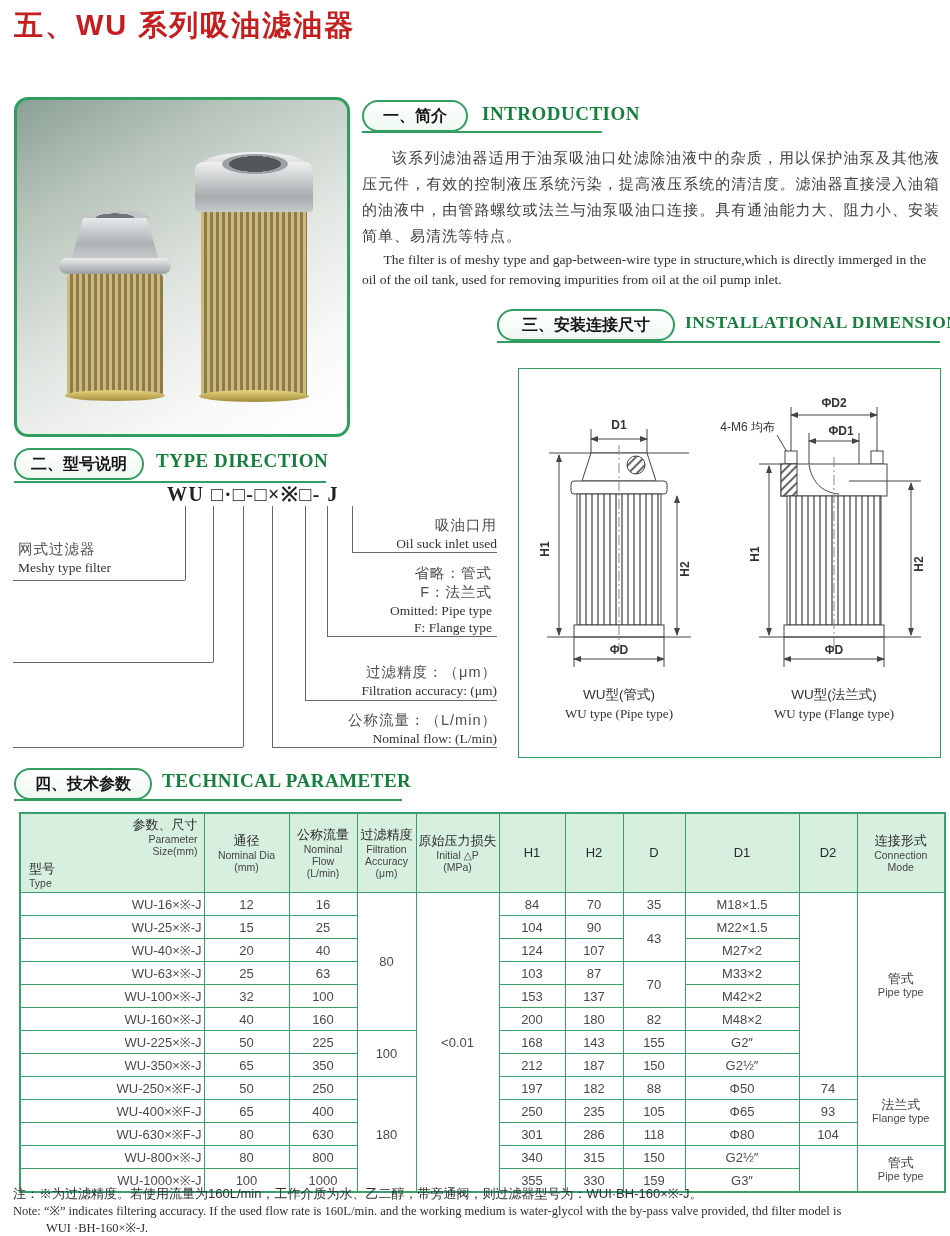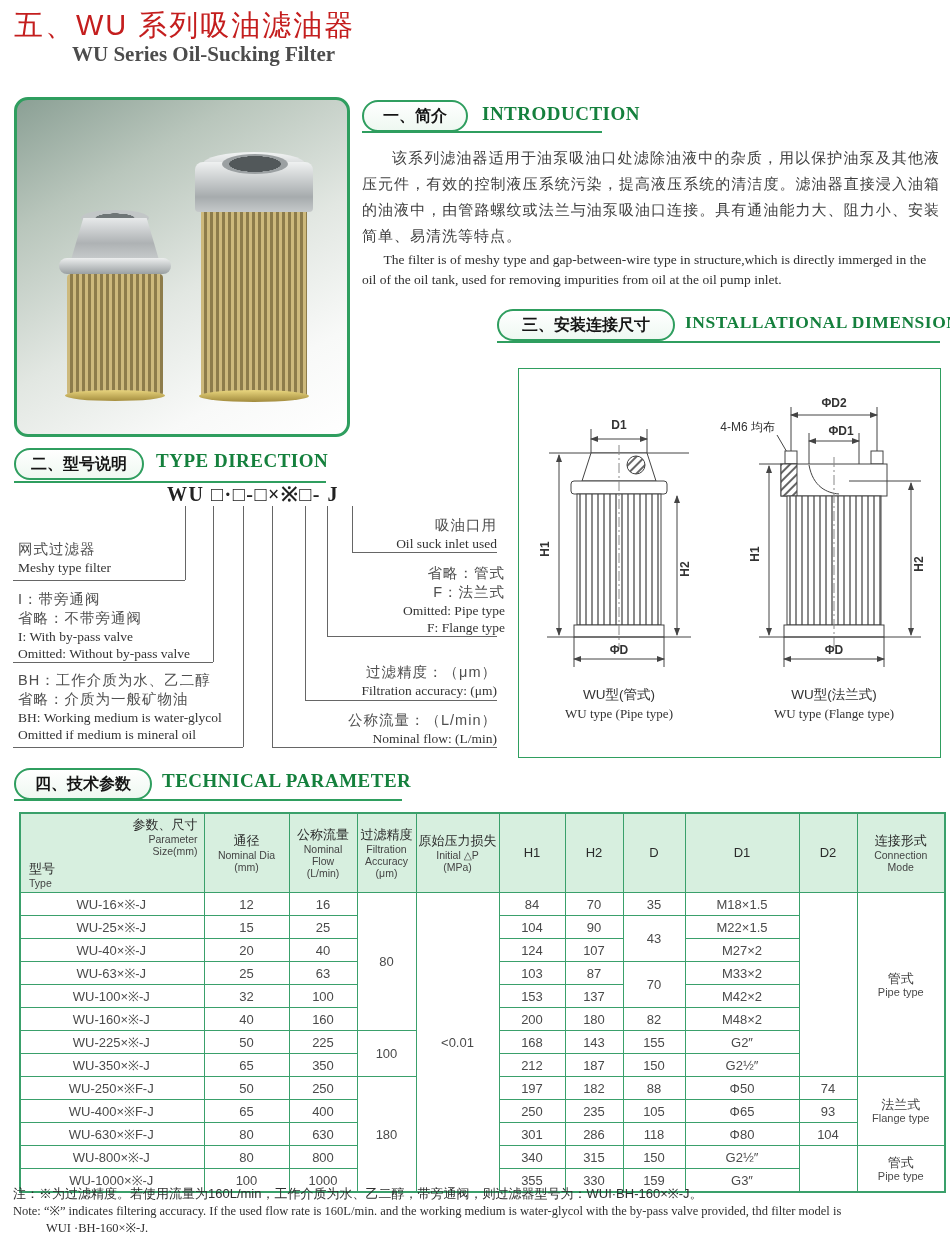--- a/index.html
+++ b/index.html
@@ -1,20 +1,20 @@
 <!DOCTYPE html>
 <html><head>
 <meta charset="utf-8">
 <style>
   html,body{margin:0;padding:0;background:#fff;}
   #page{position:relative;width:950px;height:1236px;background:#fff;overflow:hidden;
         font-family:"Liberation Sans",sans-serif;color:#333;}
   .abs{position:absolute;}
   
-  .title-zh{font-size:29px;font-weight:normal;color:#c41e1e;letter-spacing:2px;}
+  .title-zh{font-size:29px;font-weight:bold;color:#c41e1e;letter-spacing:2px;}
   .title-en{font-family:"Liberation Serif",serif;font-size:21px;font-weight:bold;color:#4c4c4c;}
   .pill{border:2px solid #2f9e5f;border-radius:16px;background:linear-gradient(#ffffff,#eef8f1);
         height:32px;line-height:28px;text-align:center;font-weight:bold;font-size:16px;color:#151515;
         padding:0 14px;box-sizing:border-box;white-space:nowrap;}
   .h-en{font-family:"Liberation Serif",serif;font-weight:bold;font-size:19px;color:#15803d;letter-spacing:.5px;white-space:nowrap;}
   .grule{height:2px;background:#2f9e5f;}
   
   .para-zh{font-size:15px;line-height:26px;letter-spacing:1px;text-align:justify;color:#3f3f3f;text-indent:2em;}
   .para-en{font-family:"Liberation Serif",serif;font-size:13.5px;line-height:20px;color:#2e2e2e;text-indent:1.6em;}
   
@@ -37,38 +37,37 @@
   .pleats{background:repeating-linear-gradient(90deg,#cdb97c 0 3px,#8d7c4b 3px 6px);}
   
   #ptable{border-collapse:collapse;table-layout:fixed;width:925px;border:2px solid #3aa06b;}
   #ptable th,#ptable td{border:1px solid #3aa06b;overflow:hidden;}
   #ptable th{background:#d7efdf;font-weight:normal;padding:1px 1px;vertical-align:middle;}
   .hcn{font-size:13px;color:#2b2b2b;line-height:16px;}
   .hen{font-size:10.5px;color:#444;line-height:12px;}
   #ptable td{height:22px;text-align:center;font-size:13px;color:#4a4a4a;padding:0 2px;background:#fff;}
   tr.alt td{background:#e3f4e9;}
   #ptable td.wcell{background:#fff;}
-  #ptable td.lft{text-align:center;padding-left:0;}
+  #ptable td.lft{text-align:right;padding-left:0;}
   .c2a{font-size:13px;color:#3f3f3f;line-height:15px;}
   .c2b{font-size:11px;color:#4a4a4a;line-height:13px;}
   th.diag{position:relative;background-image:linear-gradient(to bottom right,
       transparent calc(50% - 0.7px),#3aa06b calc(50% - 0.7px),#3aa06b calc(50% + 0.7px),transparent calc(50% + 0.7px));}
   .dtr{position:absolute;top:3px;right:6px;text-align:right;}
   .dbl{position:absolute;left:8px;bottom:3px;text-align:left;}
   
   .note-zh{font-size:13px;color:#2f2f2f;line-height:19px;white-space:nowrap;}
   .note-en{font-family:"Liberation Serif",serif;font-size:12.5px;color:#2f2f2f;line-height:17px;white-space:nowrap;}
 </style>
 </head>
 <body>
 
 <div id="page">
 
   <div class="abs title-zh" style="left:14px;top:6px;">五、WU 系列吸油滤油器</div>
-  <div class="abs title-en" style="left:72px;top:42px;">WU Series Oil-Sucking Filter</div>
 
   <div class="abs photo" style="left:14px;top:97px;width:330px;height:334px;">
 
     <div class="abs" style="left:64px;top:110px;width:68px;height:16px;border-radius:50%;background:radial-gradient(ellipse,#6f7577 0 40%,#c2c6c7 41%);"></div>
     <div class="abs" style="left:54px;top:118px;width:88px;height:42px;background:linear-gradient(180deg,#e7e9ea,#aeb2b4 60%,#c8cccd);clip-path:polygon(14% 0,86% 0,100% 100%,0 100%);"></div>
     <div class="abs" style="left:42px;top:158px;width:112px;height:16px;border-radius:8px;background:linear-gradient(#eceeee,#9aa0a2);"></div>
     <div class="abs pleats" style="left:50px;top:174px;width:96px;height:122px;border-radius:4px;"></div>
     <div class="abs" style="left:48px;top:290px;width:100px;height:11px;border-radius:50%;background:linear-gradient(#e8d47e,#a68f3f);"></div>
 
     <div class="abs" style="left:186px;top:52px;width:102px;height:24px;border-radius:50%;background:linear-gradient(#f2f4f4,#c0c4c5);"></div>
@@ -184,38 +183,26 @@
   <div class="abs hline" style="left:13px;top:747px;width:230px;"></div>
   <div class="abs hline" style="left:352px;top:552px;width:145px;"></div>
   <div class="abs hline" style="left:327px;top:636px;width:170px;"></div>
   <div class="abs hline" style="left:305px;top:700px;width:192px;"></div>
   <div class="abs hline" style="left:272px;top:747px;width:225px;"></div>
 
   <div class="abs" style="left:18px;top:540px;">
       <div class="lz">网式过滤器</div>
       <div class="le">Meshy type filter</div>
     </div>
-  <div class="abs" style="left:18px;top:590px;">
-      <div class="lz">I：带旁通阀</div>
-      <div class="lz">省略：不带旁通阀</div>
-      <div class="le">I: With by-pass valve</div>
-      <div class="le">Omitted: Without by-pass valve</div>
-    </div>
-  <div class="abs" style="left:18px;top:671px;">
-      <div class="lz">BH：工作介质为水、乙二醇</div>
-      <div class="lz">省略：介质为一般矿物油</div>
-      <div class="le">BH: Working medium is water-glycol</div>
-      <div class="le">Omitted if medium is mineral oil</div>
-    </div>
 
   <div class="abs rblock" style="right:453px;top:516px;">
       <div class="lz">吸油口用</div>
       <div class="le">Oil suck inlet used</div>
     </div>
-  <div class="abs rblock" style="right:445px;top:564px;">
+  <div class="abs rblock" style="right:458px;top:564px;">
       <div class="lz">省略：管式</div>
       <div class="lz">F：法兰式</div>
       <div class="le">Omitted: Pipe type</div>
       <div class="le">F: Flange type</div>
     </div>
   <div class="abs rblock" style="right:453px;top:663px;">
       <div class="lz">过滤精度：（μm）</div>
       <div class="le">Filtration accuracy: (μm)</div>
     </div>
   <div class="abs rblock" style="right:453px;top:711px;">

